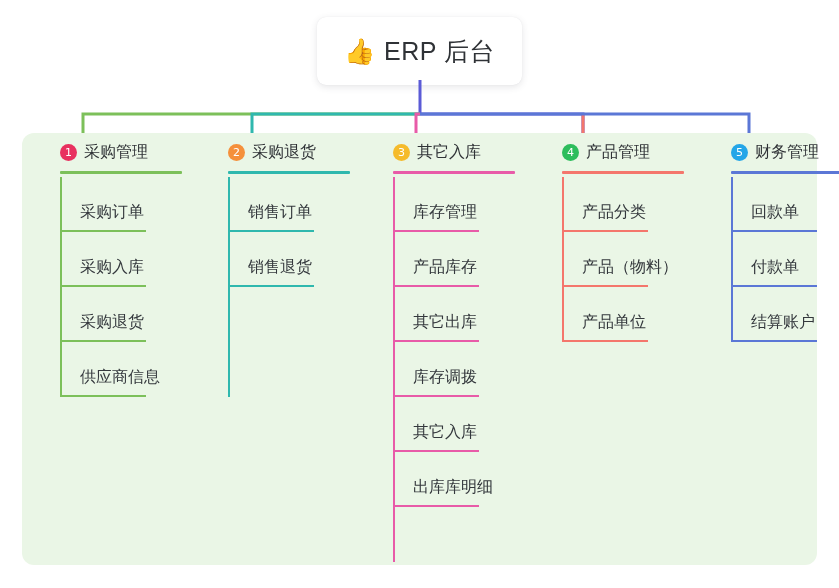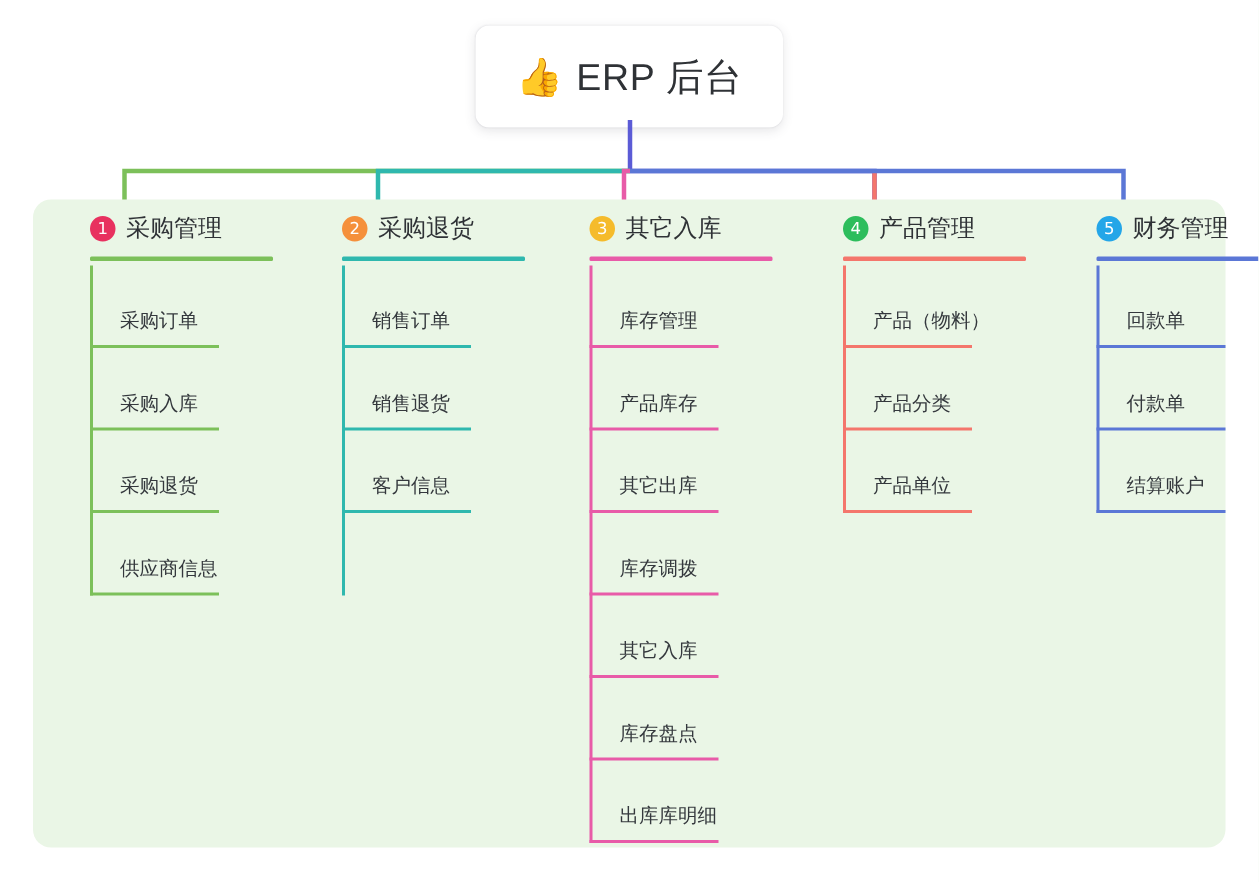--- a/index.html
+++ b/index.html
@@ -121,21 +121,21 @@
   }
   .leaf {
     position: relative;
     height: 55px;
     box-sizing: border-box;
   }
   .leaf-label {
     position: absolute;
     left: 20px;
     bottom: 9px;
-    font-size: 13px;
+    font-size: 16px;
     color: #34383d;
     white-space: nowrap;
   }
   .leaf-underline {
     position: absolute;
     left: 0px;
     bottom: 0;
     height: 2px;
     width: 86px;
   }
@@ -204,24 +204,20 @@
           <div class="leaves">
             <div class="spine" style="background: rgb(47, 184, 174); height: 220px;"></div>
             <div class="leaf">
               <span class="leaf-label">销售订单</span>
               <div class="leaf-underline" style="background: rgb(47, 184, 174);"></div>
             </div>
             <div class="leaf">
               <span class="leaf-label">销售退货</span>
               <div class="leaf-underline" style="background: rgb(47, 184, 174);"></div>
             </div>
-            <div class="leaf">
-              <span class="leaf-label">客户信息</span>
-              <div class="leaf-underline" style="background: rgb(47, 184, 174);"></div>
-            </div>
           </div>
         </div>
         <div class="column" style="left: 352px;">
           <div class="col-header">
             <span class="badge" style="background: rgb(245, 187, 43);">3</span>
             <span class="col-title">其它入库</span>
           </div>
           <div class="col-underline" style="background: rgb(232, 91, 168);"></div>
           <div class="leaves">
             <div class="spine" style="background: rgb(232, 91, 168); height: 385px;"></div>
@@ -239,46 +235,42 @@
             </div>
             <div class="leaf">
               <span class="leaf-label">库存调拨</span>
               <div class="leaf-underline" style="background: rgb(232, 91, 168);"></div>
             </div>
             <div class="leaf">
               <span class="leaf-label">其它入库</span>
               <div class="leaf-underline" style="background: rgb(232, 91, 168);"></div>
             </div>
             <div class="leaf">
-              <span class="leaf-label">库存盘点</span>
-              <div class="leaf-underline" style="background: rgb(232, 91, 168);"></div>
-            </div>
-            <div class="leaf">
               <span class="leaf-label">出库库明细</span>
               <div class="leaf-underline" style="background: rgb(232, 91, 168);"></div>
             </div>
           </div>
         </div>
         <div class="column" style="left: 521px;">
           <div class="col-header">
             <span class="badge" style="background: rgb(45, 189, 92);">4</span>
             <span class="col-title">产品管理</span>
           </div>
           <div class="col-underline" style="background: rgb(244, 118, 108);"></div>
           <div class="leaves">
             <div class="spine" style="background: rgb(244, 118, 108); height: 165px;"></div>
             <div class="leaf">
+              <span class="leaf-label">产品分类</span>
+              <div class="leaf-underline" style="background: rgb(244, 118, 108);"></div>
+            </div>
+            <div class="leaf">
               <span class="leaf-label">产品（物料）</span>
               <div class="leaf-underline" style="background: rgb(244, 118, 108);"></div>
             </div>
             <div class="leaf">
-              <span class="leaf-label">产品分类</span>
-              <div class="leaf-underline" style="background: rgb(244, 118, 108);"></div>
-            </div>
-            <div class="leaf">
               <span class="leaf-label">产品单位</span>
               <div class="leaf-underline" style="background: rgb(244, 118, 108);"></div>
             </div>
           </div>
         </div>
         <div class="column" style="left: 690px;">
           <div class="col-header">
             <span class="badge" style="background: rgb(36, 166, 232);">5</span>
             <span class="col-title">财务管理</span>
           </div>

